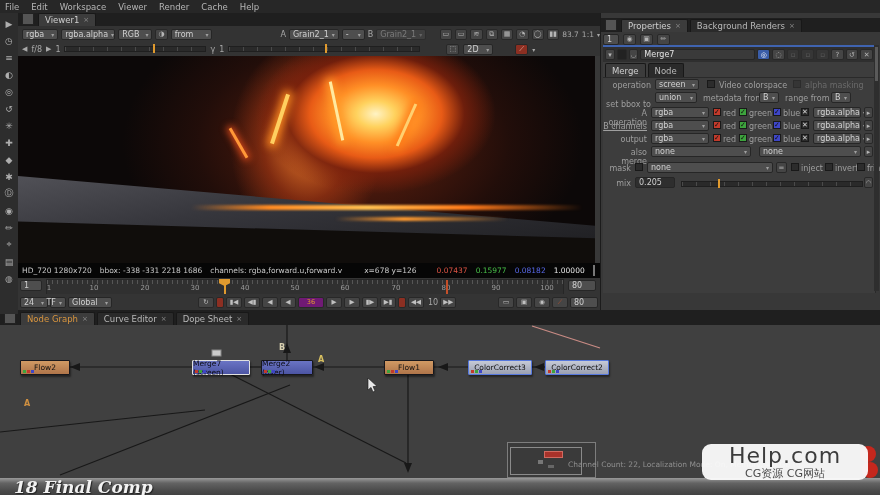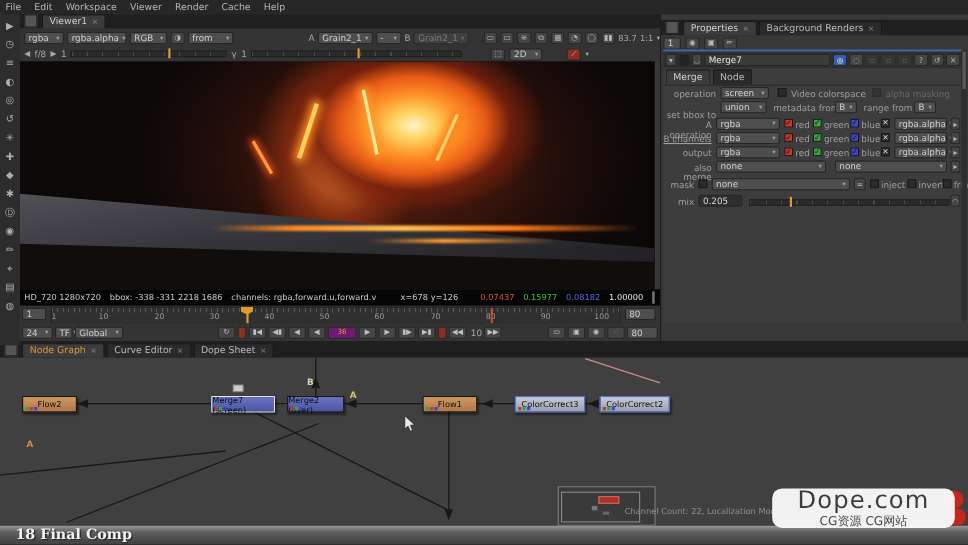--- a/index.html
+++ b/index.html
@@ -59,21 +59,21 @@
   .node .chips{position:absolute;left:2px;bottom:1px;display:flex;gap:1px;}
   .chip{width:3px;height:3px;}
   .glabel{position:absolute;font-size:8px;font-weight:bold;}
   
   #rightpanel{left:600px;top:13px;width:280px;height:297px;background:#383838;border-left:1px solid #1c1c1c;z-index:6;}
   .pl{position:absolute;color:#9f9f9f;font-size:8px;text-align:right;}
   #props{position:absolute;left:2px;top:32px;width:272px;height:246px;background:#3d3d3d;border-top:2px solid #3f63b0;border-right:1px solid #2a2a2a;}
   
   #footer{left:0;top:478px;width:880px;height:17px;background:linear-gradient(#9a9a9a,#636363 30%,#4a4a4a 75%,#414141);
           display:flex;align-items:center;z-index:40;}
-  #footer .title{font-family:"DejaVu Serif",serif;font-weight:bold;font-size:13px;color:#f2f2f2;
+  #footer .title{font-family:"DejaVu Serif",serif;font-style:italic;font-weight:bold;font-size:17px;color:#f2f2f2;
                  margin-left:14px;text-shadow:1px 1px 1px #222;}
   #watermark{left:702px;top:444px;width:166px;height:36px;background:rgba(250,250,250,.96);border-radius:9px;
              display:flex;flex-direction:column;align-items:center;justify-content:center;z-index:45;line-height:1;}
   #watermark .l1{font-size:22px;color:#3c3c3c;letter-spacing:1px;}
   #watermark .l2{font-size:11px;color:#4a4a4a;margin-top:1px;}
   .redball{position:absolute;width:16px;height:16px;border-radius:50%;background:#c5271d;z-index:44;}
 </style>
 </head>
 <body>
 
@@ -245,21 +245,21 @@
     <div class="dd" style="position:absolute;left:550px;top:2px;width:28px;">
         <span>80</span>
       </div>
   </div>
 
   <div id="transport" class="abs">
     <div class="dd" style="width:28px;margin-left:2px;">
         <span>24</span>
         <span class="car">▾</span>
       </div>
-    <div class="dd" style="width:16px;margin-left:2px;">
+    <div class="dd" style="width:16px;margin-left:2px;justify-content:flex-end;">
         <span>TF</span>
         <span class="car">▾</span>
       </div>
     <div class="dd" style="width:44px;margin-left:2px;">
         <span>Global</span>
         <span class="car">▾</span>
       </div>
     <span style="width:86px;"></span>
     <div class="tb">↻</div>
     <div class="tb" style="background:#8c2f22;width:8px;"></div>
@@ -561,21 +561,21 @@
 
     <div class="abs" style="left:273px;top:32px;width:5px;height:246px;background:#2e2e2e;">
       <div class="abs" style="left:1px;top:2px;width:3px;height:34px;background:#5a5a5a;"></div>
     </div>
   </div>
 
   <div class="redball" style="left:860px;top:446px;"></div>
   <div class="redball" style="left:862px;top:462px;"></div>
 
   <div id="watermark" class="abs">
-    <div class="l1">Dope.com</div>
+    <div class="l1">Help.com</div>
     <div class="l2">CG资源 CG网站</div>
   </div>
 
   <div id="footer" class="abs">
     <span class="title">18 Final Comp</span>
   </div>
 
 </div>
 
 </body></html>

